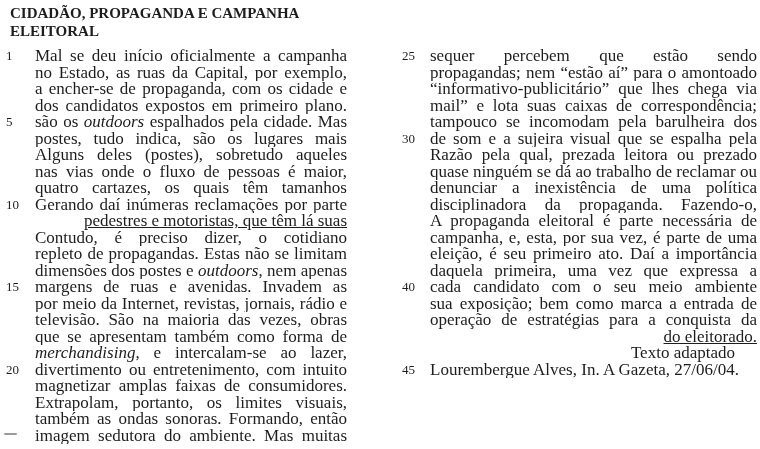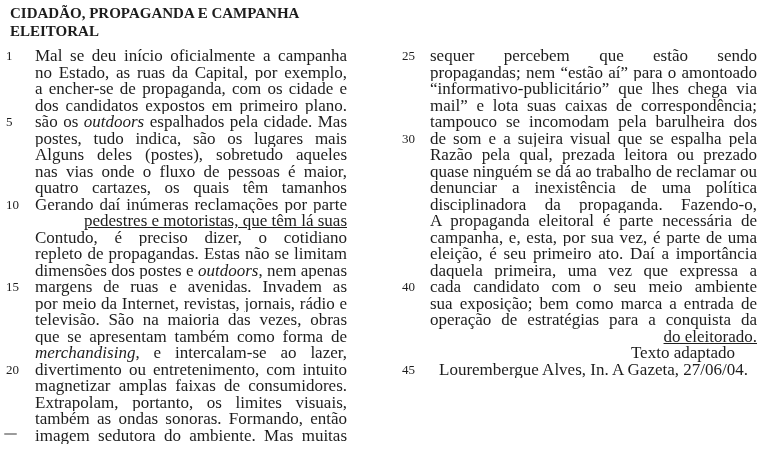--- a/index.html
+++ b/index.html
@@ -25,21 +25,21 @@
     position:absolute; left:6px; top:0; width:26px;
     font-size:13px; line-height:16.5px; text-align:left;
   }
   .txt {
     margin-left:35px; font-size:17px; line-height:16.5px;
     overflow:hidden; height:16.5px;
   }
   .col-right .txt { margin-left:34px; }
   .line.justify .txt { text-align:justify; text-align-last:justify; -moz-text-align-last:justify; }
   .line.left .txt { text-align:right;text-decoration:underline; }
-  .line.right .txt { text-align:center; }
+  .line.right .txt { text-align:left; }
   .line.right-inset .txt { text-align:right; padding-right:22px; }
   em { font-style:italic; }
   .margin-dash {
     position:absolute; left:4px; top:433px; width:13px; height:2px;
     background:#9b9b9b; border-radius:1px;
   }
 </style>
 </head>
 <body>
 

